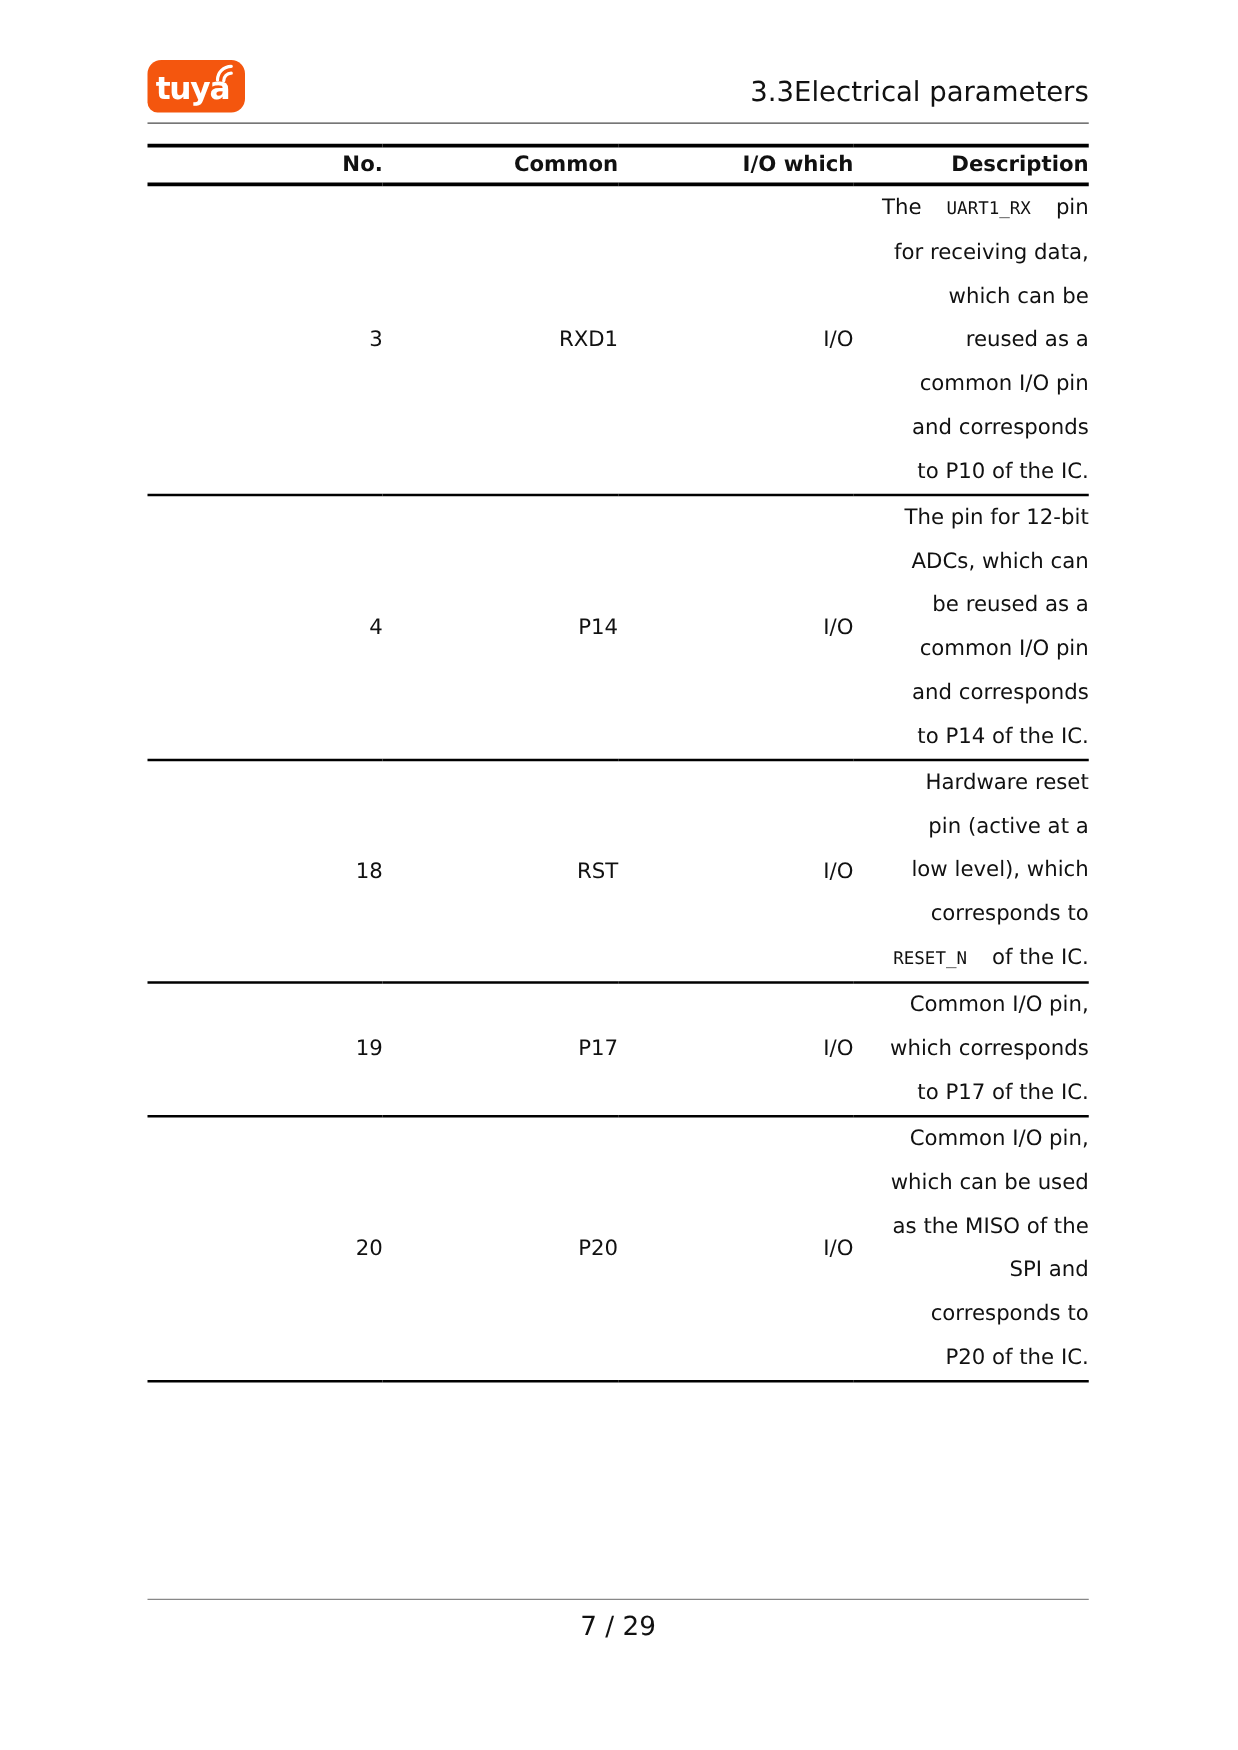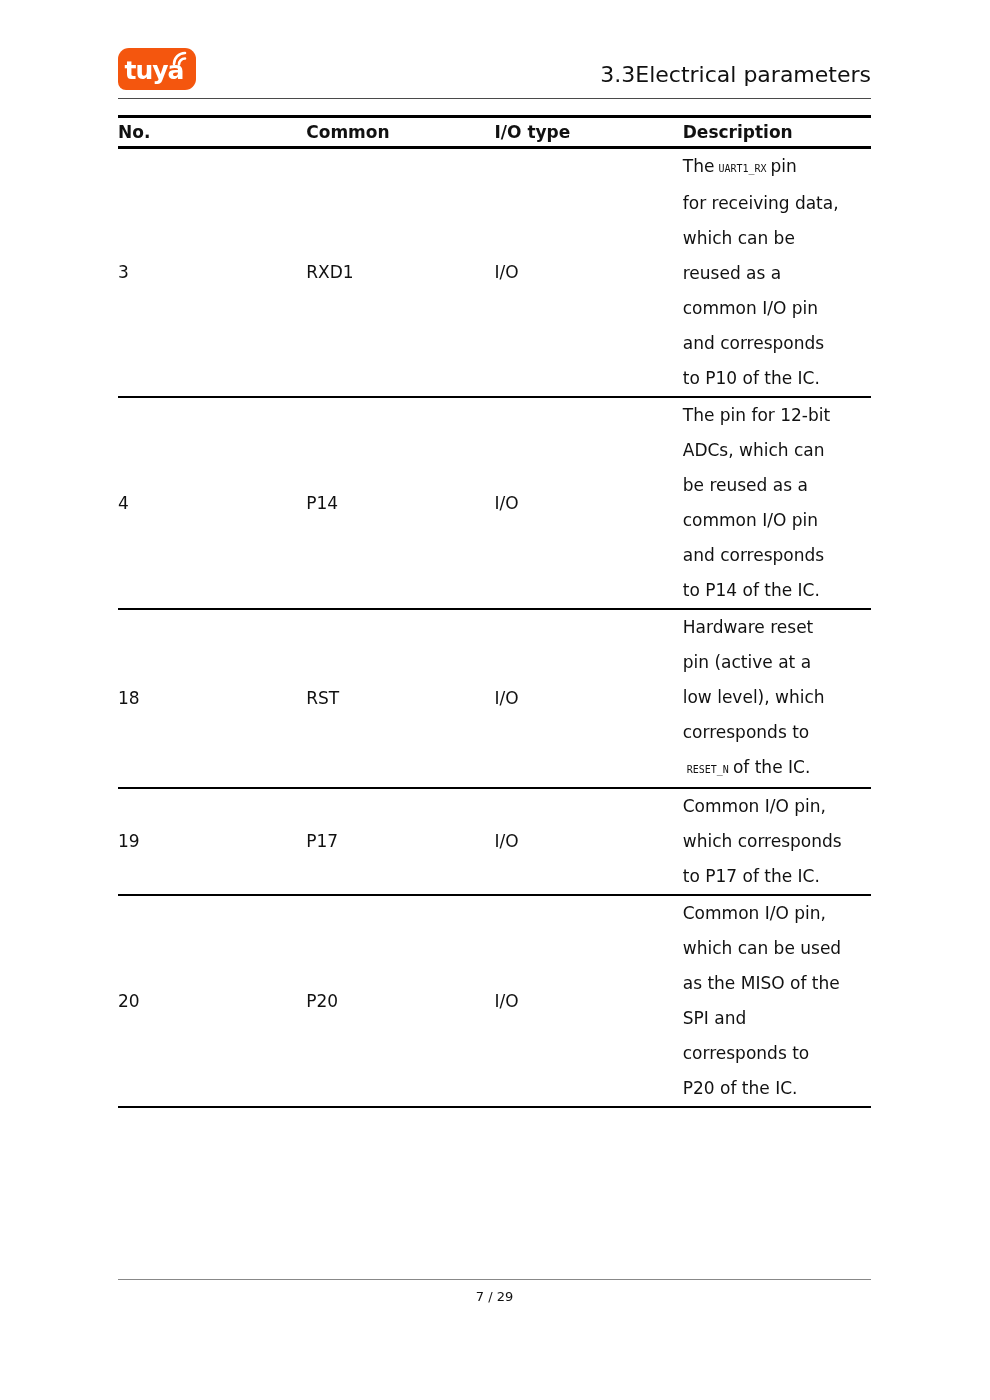--- a/index.html
+++ b/index.html
@@ -68,21 +68,21 @@
   
   table.pin-table {
     width: 100%;
     margin-top: 16px;
     border-collapse: collapse;
     table-layout: fixed;
   }
   table.pin-table th,
   table.pin-table td {
     width: 25%;
-    text-align: left;
+    text-align: right;
     vertical-align: middle;
   }
   table.pin-table thead tr {
     border-top: 3px solid #000000;
     border-bottom: 3px solid #000000;
   }
   table.pin-table th {
     font-size: 17px;
     font-weight: bold;
     height: 28px;
@@ -96,36 +96,36 @@
     font-size: 17px;
     line-height: 35px;
     padding: 0;
   }
   td.desc {
     white-space: pre-line;
     padding: 0 12px;
   }
   .mono {
     font-family: "DejaVu Sans Mono", "Liberation Mono", monospace;
-    font-size: 10px;
-    margin: 0 4px;
+    font-size: 14px;
+    margin: 0 20px;
   }
   
   .footer {
     position: absolute;
     left: 0;
     right: 0;
     top: 1279px;
     border-top: 1px solid #888888;
     text-align: center;
   }
   .page-number {
     display: inline-block;
     margin-top: 9px;
-    font-size: 13px;
+    font-size: 21px;
   }
 </style>
 </head>
 <body>
 
 <div class="page">
 
   <div class="header">
     <div class="logo">
       <span class="logo-text">tuya</span>
@@ -137,21 +137,21 @@
     <div class="doc-title">3.3Electrical parameters</div>
   </div>
 
   <hr class="header-rule">
 
   <table class="pin-table">
     <thead>
       <tr>
         <th>No.</th>
         <th>Common</th>
-        <th>I/O type</th>
+        <th>I/O which</th>
         <th>Description</th>
       </tr>
     </thead>
     <tbody>
         <tr>
           <td>3</td>
           <td>RXD1</td>
           <td>I/O</td>
           <td class="desc"><span>The</span><span class="mono">UART1_RX</span><span>pin
 for receiving data,

